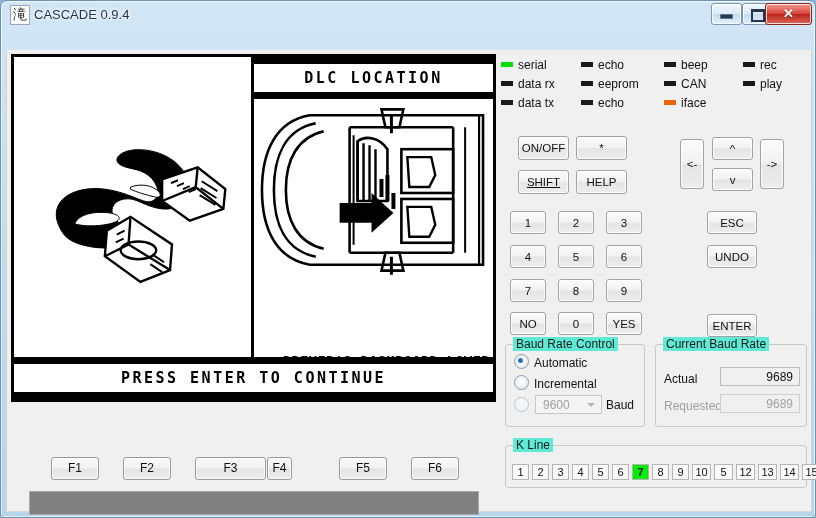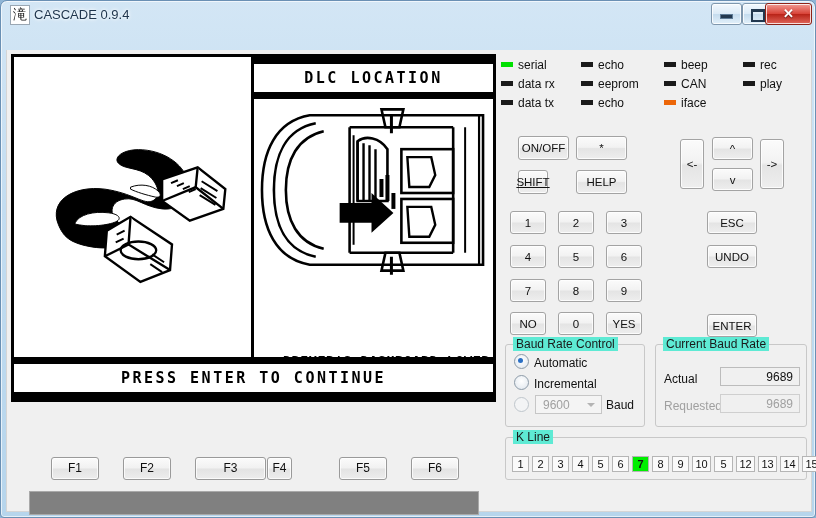--- a/index.html
+++ b/index.html
@@ -324,21 +324,21 @@
       <div class="led-item" style="left:242px;top:0px;"><i class="led" style="background:#1a1a1a;"></i><span>rec</span></div>
       <div class="led-item" style="left:242px;top:19px;"><i class="led" style="background:#1a1a1a;"></i><span>play</span></div>
     </div>
 
     <div class="key" style="left:511px;top:86px;width:51px;height:24px;">
         <span>ON/OFF</span>
       </div>
     <div class="key" style="left:569px;top:86px;width:51px;height:24px;">
         <span>*</span>
       </div>
-    <div class="key" style="left:511px;top:120px;width:30px;height:24px;text-decoration:underline;">
+    <div class="key" style="left:511px;top:120px;width:51px;height:24px;text-decoration:underline;">
         <span>SHIFT</span>
       </div>
     <div class="key" style="left:569px;top:120px;width:51px;height:24px;">
         <span>HELP</span>
       </div>
 
     <div class="key" style="left:503px;top:161px;width:36px;height:23px;">
         <span>1</span>
       </div>
     <div class="key" style="left:551px;top:161px;width:36px;height:23px;">
@@ -417,21 +417,21 @@
     </div>
 
     <div class="group" style="left:648px;top:294px;width:152px;height:83px;">
       <div class="glabel">Current Baud Rate</div>
       <div style="position:absolute;left:8px;top:27px;font-size:12px;color:#111;">Actual</div>
       <div class="valbox" style="left:64px;top:22px;width:80px;height:19px;">9689</div>
       <div style="position:absolute;left:8px;top:54px;font-size:12px;color:#a0a0a0;">Requested</div>
       <div class="valbox dis" style="left:64px;top:49px;width:80px;height:19px;">9689</div>
     </div>
 
-    <div class="group" style="left:498px;top:387px;width:302px;height:43px;">
+    <div class="group" style="left:498px;top:395px;width:302px;height:43px;">
       <div class="glabel">K Line</div>
       <div class="kbox" style="left:6px;top:18px;">1</div>
       <div class="kbox" style="left:26px;top:18px;">2</div>
       <div class="kbox" style="left:46px;top:18px;">3</div>
       <div class="kbox" style="left:66px;top:18px;">4</div>
       <div class="kbox" style="left:86px;top:18px;">5</div>
       <div class="kbox" style="left:106px;top:18px;">6</div>
       <div class="kbox" style="left:126px;top:18px;background:#00ee00;font-weight:bold;">7</div>
       <div class="kbox" style="left:146px;top:18px;">8</div>
       <div class="kbox" style="left:166px;top:18px;">9</div>

